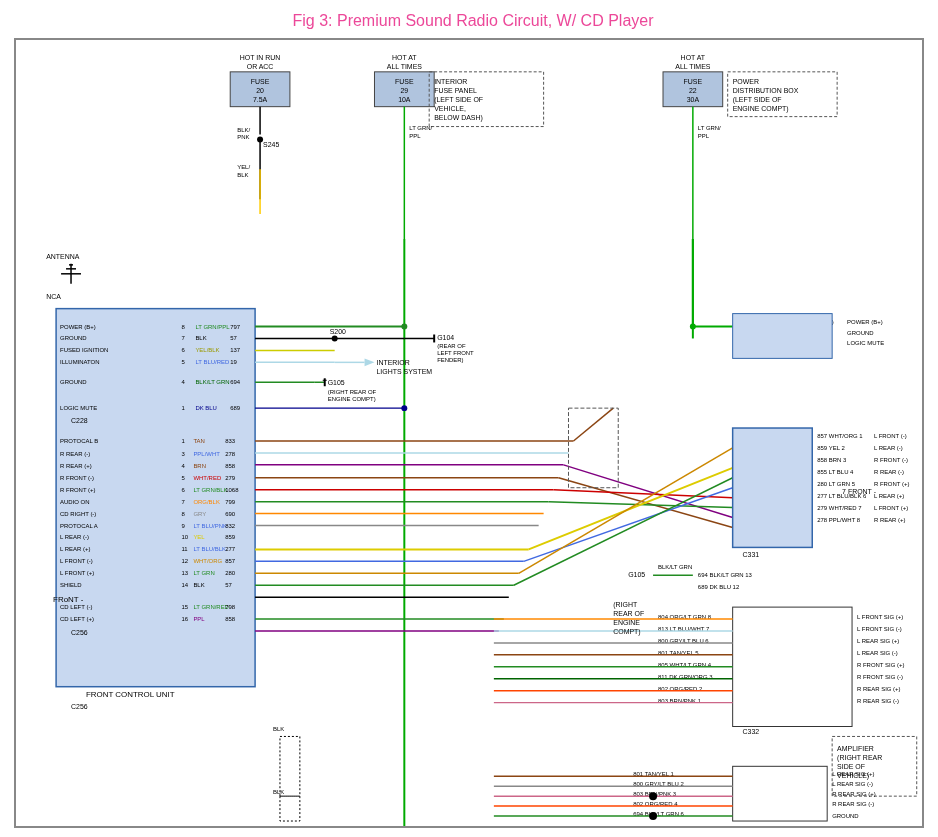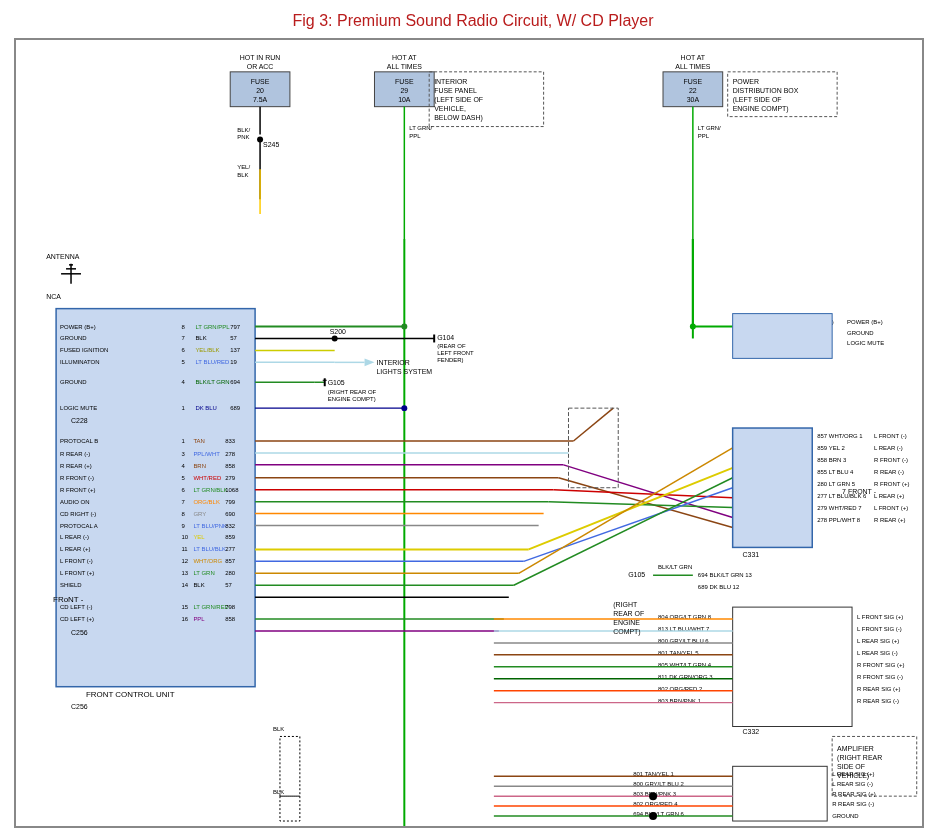--- a/index.html
+++ b/index.html
@@ -7,21 +7,21 @@
       width: 938px;
       height: 837px;
       background: #fff;
       font-family: Arial, sans-serif;
       font-size: 10px;
       overflow: hidden;
     }
     #page-title {
       text-align: center;
       font-size: 16px;
-      color: #b91c1c;
+      color: #ec4899;
       padding: 12px 0 8px 8px;
       font-weight: normal;
     }
     .diagram-container {
       position: relative;
       width: 910px;
       height: 790px;
       margin: 0 auto;
       border: 2px solid #888;
       background: #fff;

